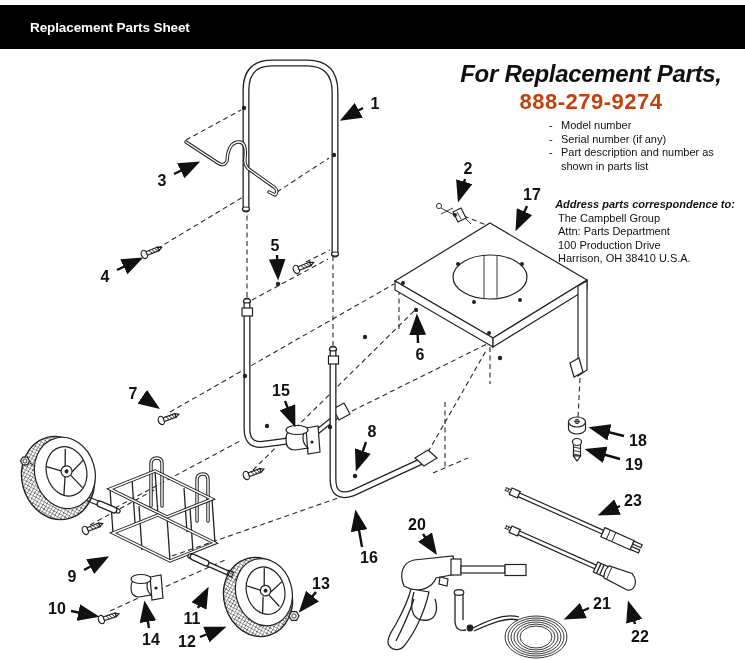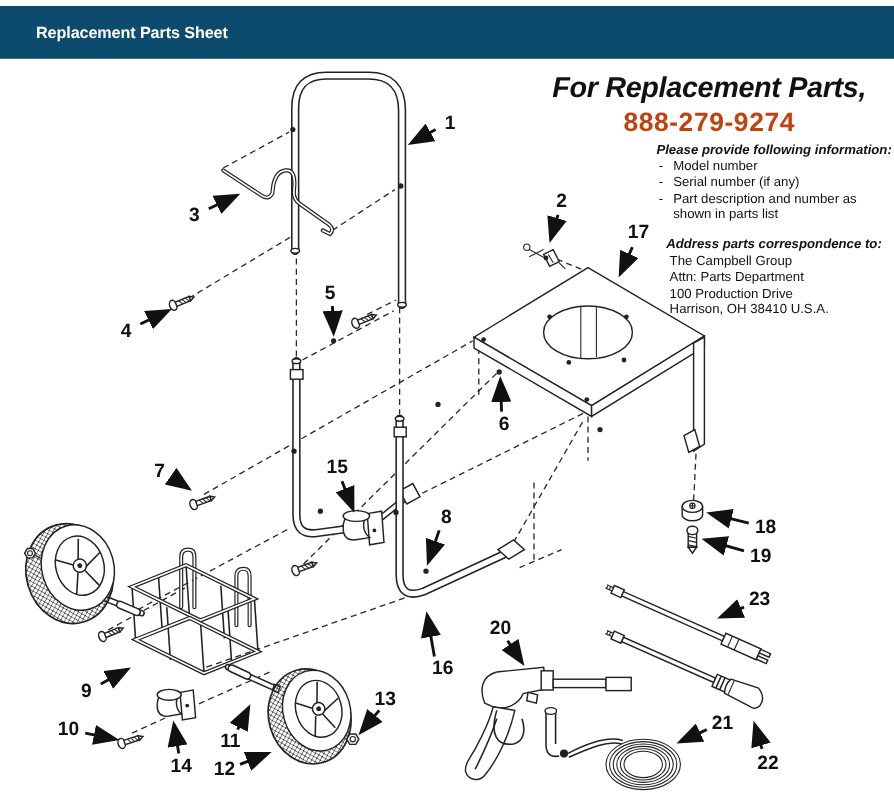--- a/index.html
+++ b/index.html
@@ -3,21 +3,21 @@
 <meta charset="utf-8">
 <style>
   html,body { margin:0; padding:0; background:#e8e8e8; }
   .page {
     position:relative; width:745px; height:660px; background:#ffffff;
     font-family:"Liberation Sans", sans-serif; overflow:hidden; margin:0 auto;
     color:#111;
   }
   .header {
     position:absolute; left:0; top:5px; width:745px; height:44px;
-    background:#0c4a6e; color:#fff; display:flex; align-items:center;
+    background:#000000; color:#fff; display:flex; align-items:center;
   }
   .header-title {
     flex:none; width:218px; padding-left:30px; font-weight:bold; font-size:13.5px;
     letter-spacing:-0.1px;
   }
   .header-models {
     flex:1; text-align:right; padding-right:13px; font-weight:bold;
     font-size:14.5px; line-height:18px; letter-spacing:-0.2px;
   }
   .contact {
@@ -59,21 +59,20 @@
   <div class="header">
     <div class="header-title">Replacement Parts Sheet</div>
   </div>
 
   <div class="contact">
     <div class="contact-heading">For Replacement Parts,</div>
     <div class="contact-phone">888-279-9274</div>
   </div>
 
   <div class="info">
-    <div class="info-heading">Please provide following information:</div>
     <div class="info-item">
       <span class="dash">-</span>
       <span>Model number</span>
     </div>
     <div class="info-item">
       <span class="dash">-</span>
       <span>Serial number (if any)</span>
     </div>
     <div class="info-item">
       <span class="dash">-</span>

